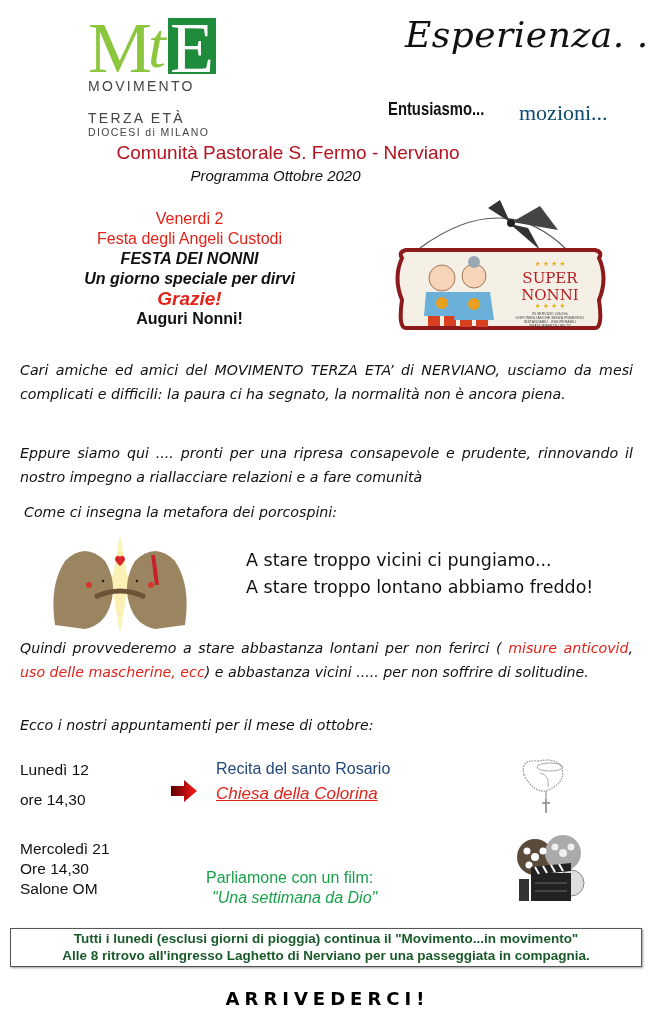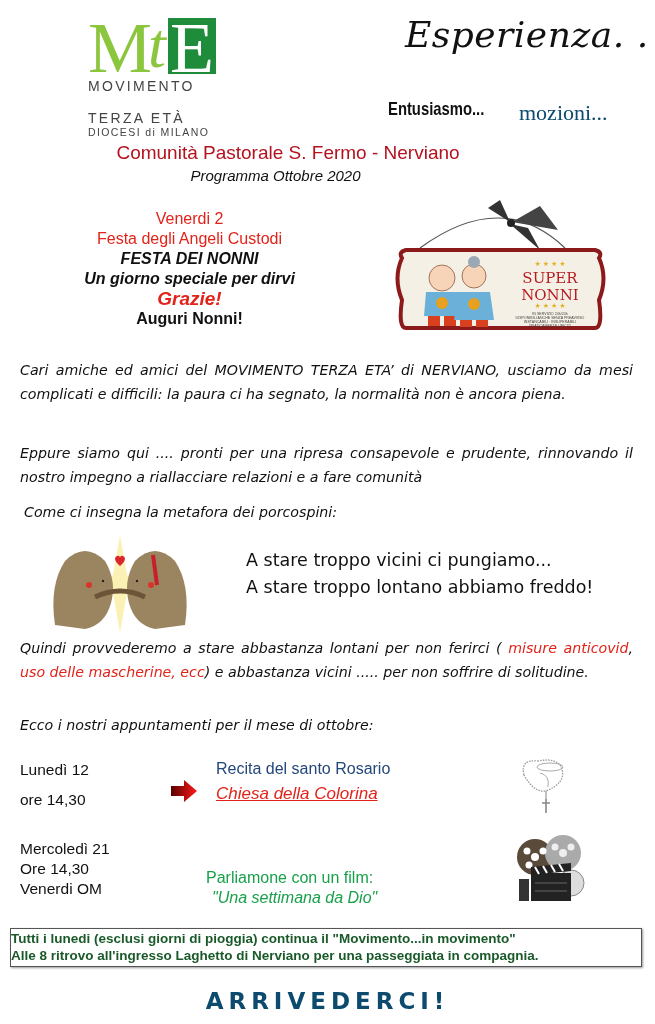--- a/index.html
+++ b/index.html
@@ -55,23 +55,23 @@
   #ev1-right { left:216px; top:757px; }
   #ev1-right .t1 { font-size:16px; color:#24477a; line-height:24px; }
   #ev1-right .t2 { font-size:17px; font-style:italic; color:#e2231a; text-decoration:underline; line-height:26px; }
   #rosary { left:510px; top:755px; width:66px; height:62px; }
 
   #ev2-left { left:20px; top:839px; line-height:20px; }
   #ev2-right { left:206px; top:841px; color:#18a04a; font-size:16px; line-height:20px;margin-top:27px; }
   #ev2-right .t2 { font-style:italic; padding-left:6px; }
   #film { left:513px; top:833px; width:75px; height:72px; }
 
-  #notice { left:10px; top:928px; width:630px; height:36px; border:1px solid #555; box-shadow:1px 1px 2px #999; text-align:left; font-weight:bold; font-size:13.5px; line-height:17px; color:#1a5a2a; padding-top:1px; }
-
-  #arrivederci { left:0; width:655px; top:988px; text-align:center; font-family:"DejaVu Sans", sans-serif; font-weight:bold; font-size:23px; letter-spacing:5px; color:#0c4a6e; }
+  #notice { left:10px; top:928px; width:630px; height:36px; border:1px solid #555; box-shadow:1px 1px 2px #999; text-align:center; font-weight:bold; font-size:13.5px; line-height:17px; color:#1a5a2a; padding-top:1px; }
+
+  #arrivederci { left:0; width:655px; top:988px; text-align:center; font-family:"DejaVu Sans", sans-serif; font-weight:bold; font-size:18px; letter-spacing:5px; color:#000000; }
 </style>
 </head>
 <body>
 
 <div id="logo" class="abs">
   <div class="mark">
     <div class="ebox"></div>
     <span class="m">M</span>
     <span class="e">E</span>
     <span class="t">t</span>
@@ -176,21 +176,21 @@
   <path d="M14 20 Q10 4 28 6 Q48 2 52 14 Q56 28 36 36 Q24 38 14 20 Z" fill="none" stroke="#999" stroke-width="1.3" stroke-dasharray="1.5 1.2"></path>
   <ellipse cx="40" cy="12" rx="13" ry="4" fill="none" stroke="#aaa" stroke-width="1"></ellipse>
   <path d="M30 18 Q40 20 38 32" fill="none" stroke="#aaa" stroke-width="1"></path>
   <path d="M36 36 L36 44" stroke="#999" stroke-width="1.2"></path>
   <path d="M36 44 L36 58 M32 48 L40 48" stroke="#888" stroke-width="1.6"></path>
 </svg>
 
 <div id="ev2-left" class="abs ev-left">
   <div>Mercoledì  21</div>
   <div>Ore 14,30</div>
-  <div>Venerdi OM</div>
+  <div>Salone OM</div>
 </div>
 <div id="ev2-right" class="abs">
   <div class="t1">Parliamone con un film:</div>
   <div class="t2">"Una settimana da Dio"</div>
 </div>
 <svg id="film" class="abs" viewBox="0 0 75 72">
   <circle cx="22" cy="24" r="18" fill="#5a4a3a"></circle>
   <circle cx="50" cy="20" r="18" fill="#aaa"></circle>
   <circle cx="22" cy="24" r="4" fill="#fff"></circle>
     <circle cx="14" cy="18" r="3.5" fill="#fff"></circle>

